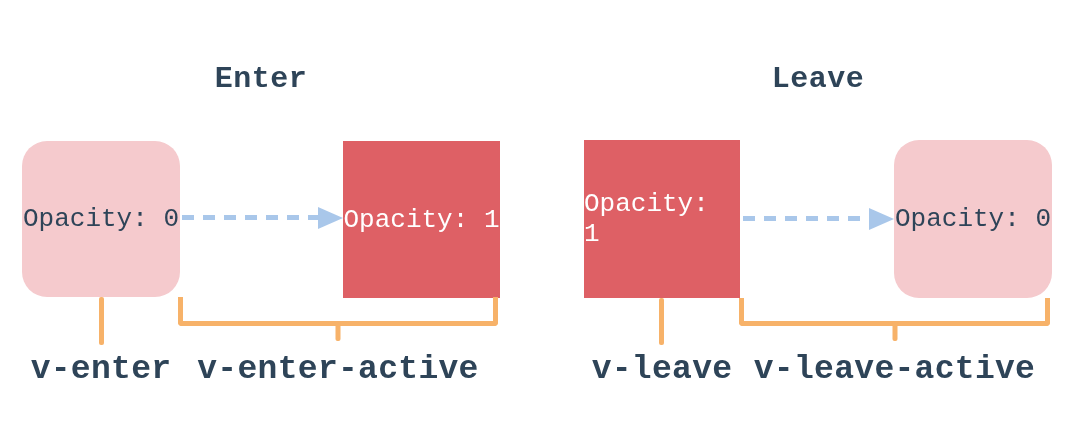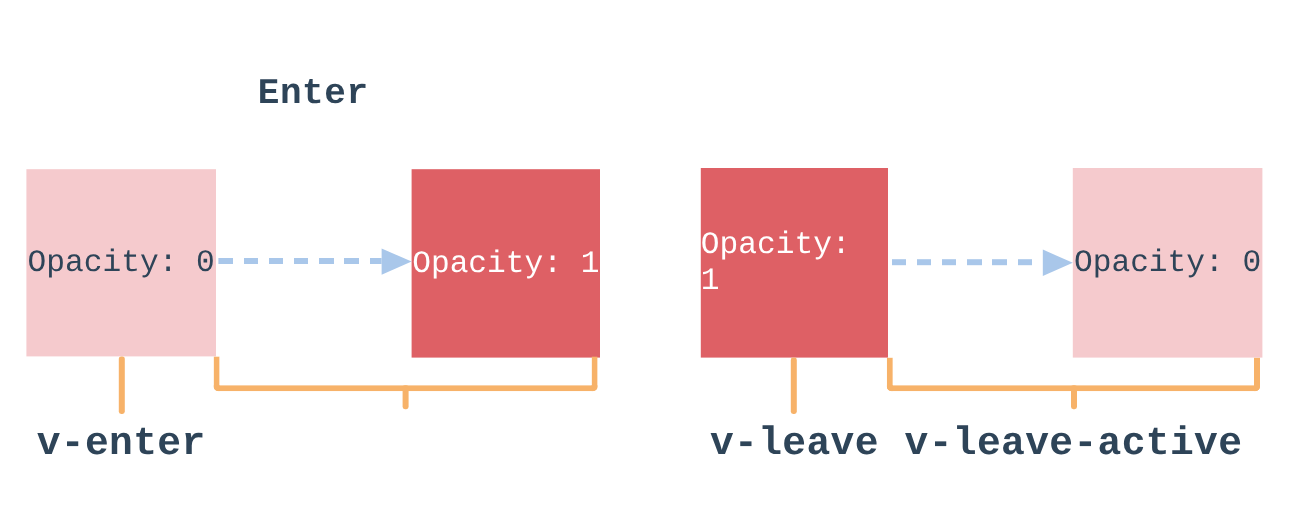--- a/index.html
+++ b/index.html
@@ -28,21 +28,21 @@
     color: var(--text-dark);
     text-align: center;
     letter-spacing: 0.5px;
   }
   .box {
     display: flex;
     align-items: center;
     justify-content: center;
     font-size: 26px;
   }
-  .box.faded { background: var(--box-faded); color: var(--text-dark); }
+  .box.faded { background: var(--box-faded); color: var(--text-dark); border-radius: 25px; }
   .box.solid { background: var(--box-solid); color: var(--text-on-solid); }
   .dash-line {
     height: 5px;
     background: repeating-linear-gradient(to right,
       var(--arrow) 0px, var(--arrow) 12px,
       transparent 12px, transparent 21px);
   }
   .arrow-head {
     width: 0; height: 0;
     border-top: 11px solid transparent;
@@ -97,23 +97,25 @@
 
     <div class="abs box solid" style="left:343px; top:141px; width:157px; height:157px;">
       <span>Opacity: 1</span>
     </div>
 
     <div class="abs tick" style="left:99px; top:297px; height:48px;"></div>
 
     <div class="abs bracket" style="left:178px; top:297px; width:320px; height:29px;"></div>
 
     <div class="abs class-label" style="left:21px; top:351px; width:160px;">v-enter</div>
+    <div class="abs class-label" style="left:178px; top:351px; width:320px;">v-enter-active</div>
   </div>
 
   <div class="abs" style="left:0; top:0; width:1078px; height:430px;">
+    <div class="abs panel-title" style="left:584px; top:62px; width:468px;">Leave</div>
 
     <div class="abs box solid" style="left:584px; top:140px; width:156px; height:158px;">
       <span>Opacity: 1</span>
     </div>
 
     <div class="abs dash-line" style="left:743px; top:216px; width:126px;"></div>
     <div class="abs arrow-head" style="left:869px; top:208px;"></div>
 
     <div class="abs box faded" style="left:894px; top:140px; width:158px; height:158px;">
       <span>Opacity: 0</span>

